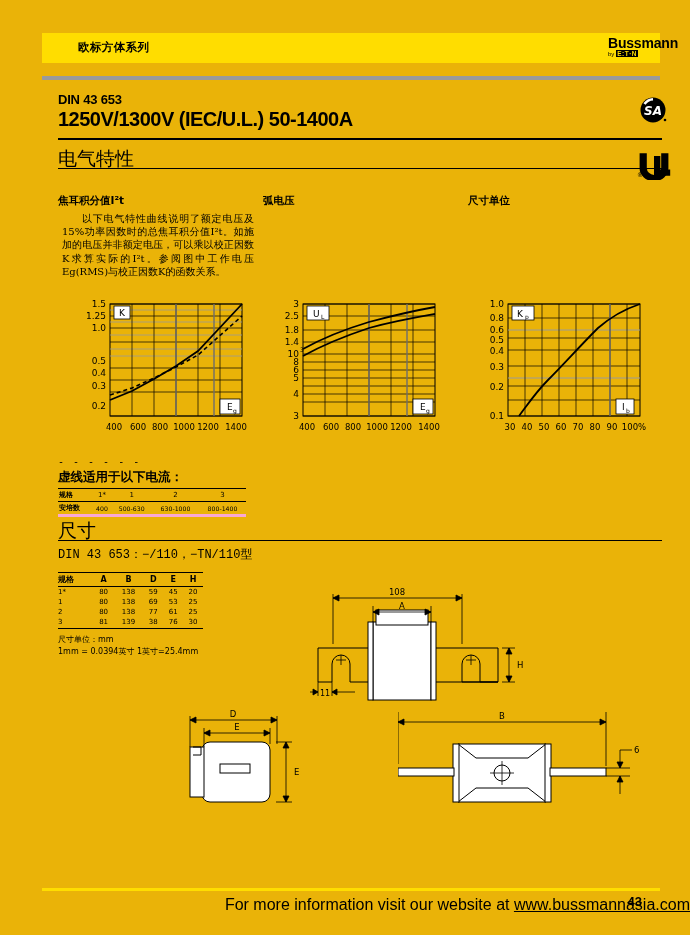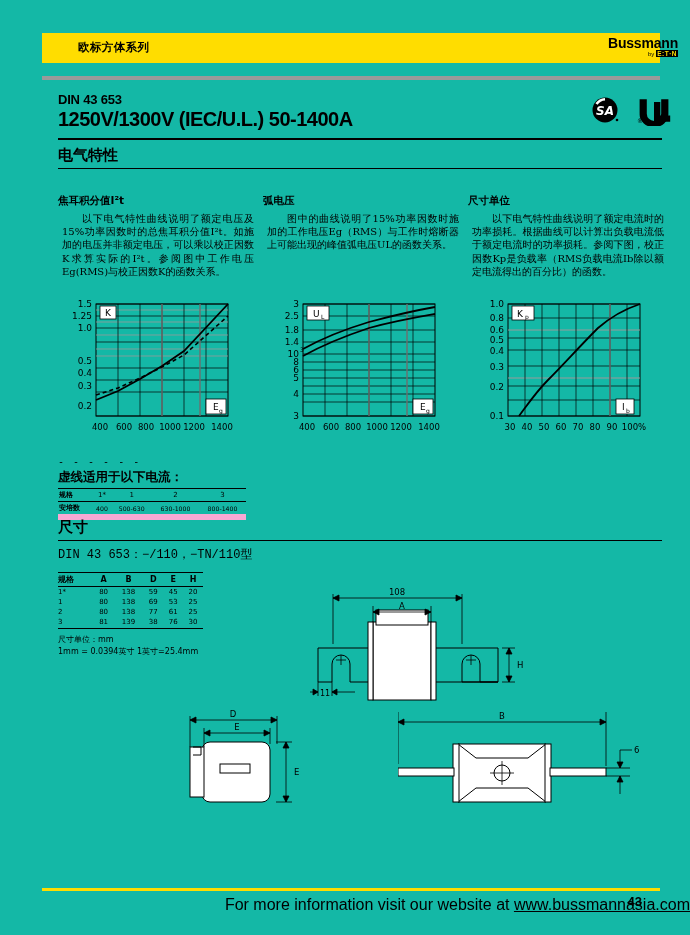--- a/index.html
+++ b/index.html
@@ -1,73 +1,73 @@
 <!DOCTYPE html>
 <html><head>
 <meta charset="utf-8">
 <style>
   html,body{margin:0;padding:0;background:#fff;}
   body{width:690px;height:935px;position:relative;
        font-family:"Liberation Serif", serif;color:#000;overflow:hidden;}
-  .page{position:absolute;inset:0;background:#14b8a6;}
+  .page{position:absolute;inset:0;background:#eab308;}
 
   
   .yellow-band{position:absolute;left:42px;top:33px;width:618px;height:30px;background:#ffdd00;}
   .series-label{position:absolute;left:78px;top:40px;font-family:"DejaVu Sans",sans-serif;
        font-size:11.5px;font-weight:bold;letter-spacing:.4px;}
-  .logo{position:absolute;right:12px;top:36px;text-align:right;line-height:1;}
+  .logo{position:absolute;right:12px;top:36px;line-height:1;}
   .logo-main{font-family:"Liberation Sans",sans-serif;font-size:14px;font-weight:bold;letter-spacing:-.2px;}
   .logo-sub{font-family:"Liberation Sans",sans-serif;font-size:6.5px;font-weight:bold;margin-top:1px;}
   .logo-sub .by{font-weight:normal;font-size:6px;}
   .logo-sub .eaton{background:#000;color:#ffdd00;padding:0 1px;letter-spacing:.5px;}
   .grey-rule{position:absolute;left:42px;top:76px;width:618px;height:4px;background:#9a9a9a;}
 
   
   .din{position:absolute;left:58px;top:92px;font-family:"Liberation Sans",sans-serif;
        font-size:13px;font-weight:bold;letter-spacing:-.2px;}
   .maintitle{position:absolute;left:58px;top:108px;font-family:"Liberation Sans",sans-serif;
        font-size:20px;font-weight:bold;letter-spacing:-.5px;}
-  .certs{position:absolute;right:18px;top:96px;display:flex;align-items:center;gap:15px;}
+  .certs{position:absolute;right:18px;top:96px;display:flex;align-items:center;gap:24px;flex-direction:column;}
   .csa{width:30px;height:30px;}
   .ul{width:36px;height:30px;}
 
   .rule-thin{position:absolute;left:58px;top:138px;width:604px;height:2px;background:#000;}
 
   
-  .h-cn{position:absolute;font-family:"DejaVu Sans",sans-serif;font-weight:bold;font-size:15px;}
+  .h-cn{position:absolute;font-family:"DejaVu Sans",sans-serif;font-weight:normal;font-size:19px;}
   .h-underline{position:absolute;height:1px;background:#000;}
 
   
   .col{position:absolute;width:200px;top:178px;}
   .col.c1{left:58px;}
   .col.c2{left:263px;}
   .col.c3{left:468px;}
   .col h4{margin:16px 0 2px 0;font-family:"DejaVu Sans",sans-serif;font-size:10.5px;font-weight:bold;}
   .col p{margin:4px;font-size:10px;line-height:1.32;text-align:justify;text-indent:2em;
          font-family:"DejaVu Serif",serif;}
 
   
   .chart{position:absolute;top:296px;}
-  .chart.g1{left:56px;text-decoration:underline;}
+  .chart.g1{left:70px;text-decoration:underline;}
   .chart.g2{left:263px;}
   .chart.g3{left:468px;}
 
   
   .dashnote{position:absolute;left:58px;top:458px;}
   .dashes{font-family:"DejaVu Sans Mono",monospace;font-size:10px;letter-spacing:1.5px;line-height:8px;}
   .dashnote-title{font-family:"DejaVu Sans",sans-serif;font-weight:bold;font-size:12.5px;margin-top:3px;}
 
   table.tbl{border-collapse:collapse;font-family:"DejaVu Sans",sans-serif;}
   table.tbl th,table.tbl td{padding:1px 0;text-align:center;font-weight:normal;}
 
   .amps-tbl{position:absolute;left:58px;top:488px;width:188px;font-size:6.2px;}
   .amps-tbl th,.amps-tbl td{white-space:nowrap;}
   .amps-tbl .lbl{text-align:left;font-size:7px;font-weight:bold;padding-left:1px;}
   .amps-tbl tr.head th{border-top:1px solid #000;border-bottom:1px solid #000;font-size:7px;}
-  .amps-tbl tr.body td{border-bottom:6px solid #f9a8d4;}
+  .amps-tbl tr.body td{border-bottom:3px solid #f9a8d4;}
 
   
   .dimtype{position:absolute;left:58px;top:546px;font-family:Liberation Mono, monospace;font-size:12px;}
   .dim-tbl{position:absolute;left:58px;top:572px;width:145px;font-size:7px;}
   .dim-tbl tr.head th{border-top:1px solid #000;border-bottom:1px solid #000;
        font-size:8px;font-weight:bold;padding:1px 0;}
   .dim-tbl tr.head th.first{text-align:left;}
   .dim-tbl td{font-size:7px;padding:0;}
   .dim-tbl td.first{text-align:left;}
   .dim-tbl tr.last td{padding-bottom:1px;}
@@ -125,25 +125,23 @@
 
   <div class="h-cn" style="left:58px;top:146px;">电气特性</div>
   <div class="h-underline" style="left:58px;top:168px;width:604px;"></div>
 
   <div class="col c1">
     <h4>焦耳积分值I²t</h4>
     <p>以下电气特性曲线说明了额定电压及15%功率因数时的总焦耳积分值I²t。如施加的电压并非额定电压，可以乘以校正因数K求算实际的I²t。参阅图中工作电压Eg(RMS)与校正因数K的函数关系。</p>
   </div>
   <div class="col c2">
     <h4>弧电压</h4>
-    <p>图中的曲线说明了15%功率因数时施加的工作电压Eg（RMS）与工作时熔断器上可能出现的峰值弧电压UL的函数关系。</p>
   </div>
   <div class="col c3">
     <h4>尺寸单位</h4>
-    <p>以下电气特性曲线说明了额定电流时的功率损耗。根据曲线可以计算出负载电流低于额定电流时的功率损耗。参阅下图，校正因数Kp是负载率（RMS负载电流Ib除以额定电流得出的百分比）的函数。</p>
   </div>
 
   <div class="chart g1">
     <svg width="188" height="140" viewBox="0 0 188 140">
       <g stroke="#000" stroke-width="1" fill="none">
         <rect x="40" y="8" width="132" height="112"></rect>
       </g>
 
       <g stroke="#000" stroke-width="0.7">
         <line x1="40" y1="8" x2="172" y2="8"></line>

